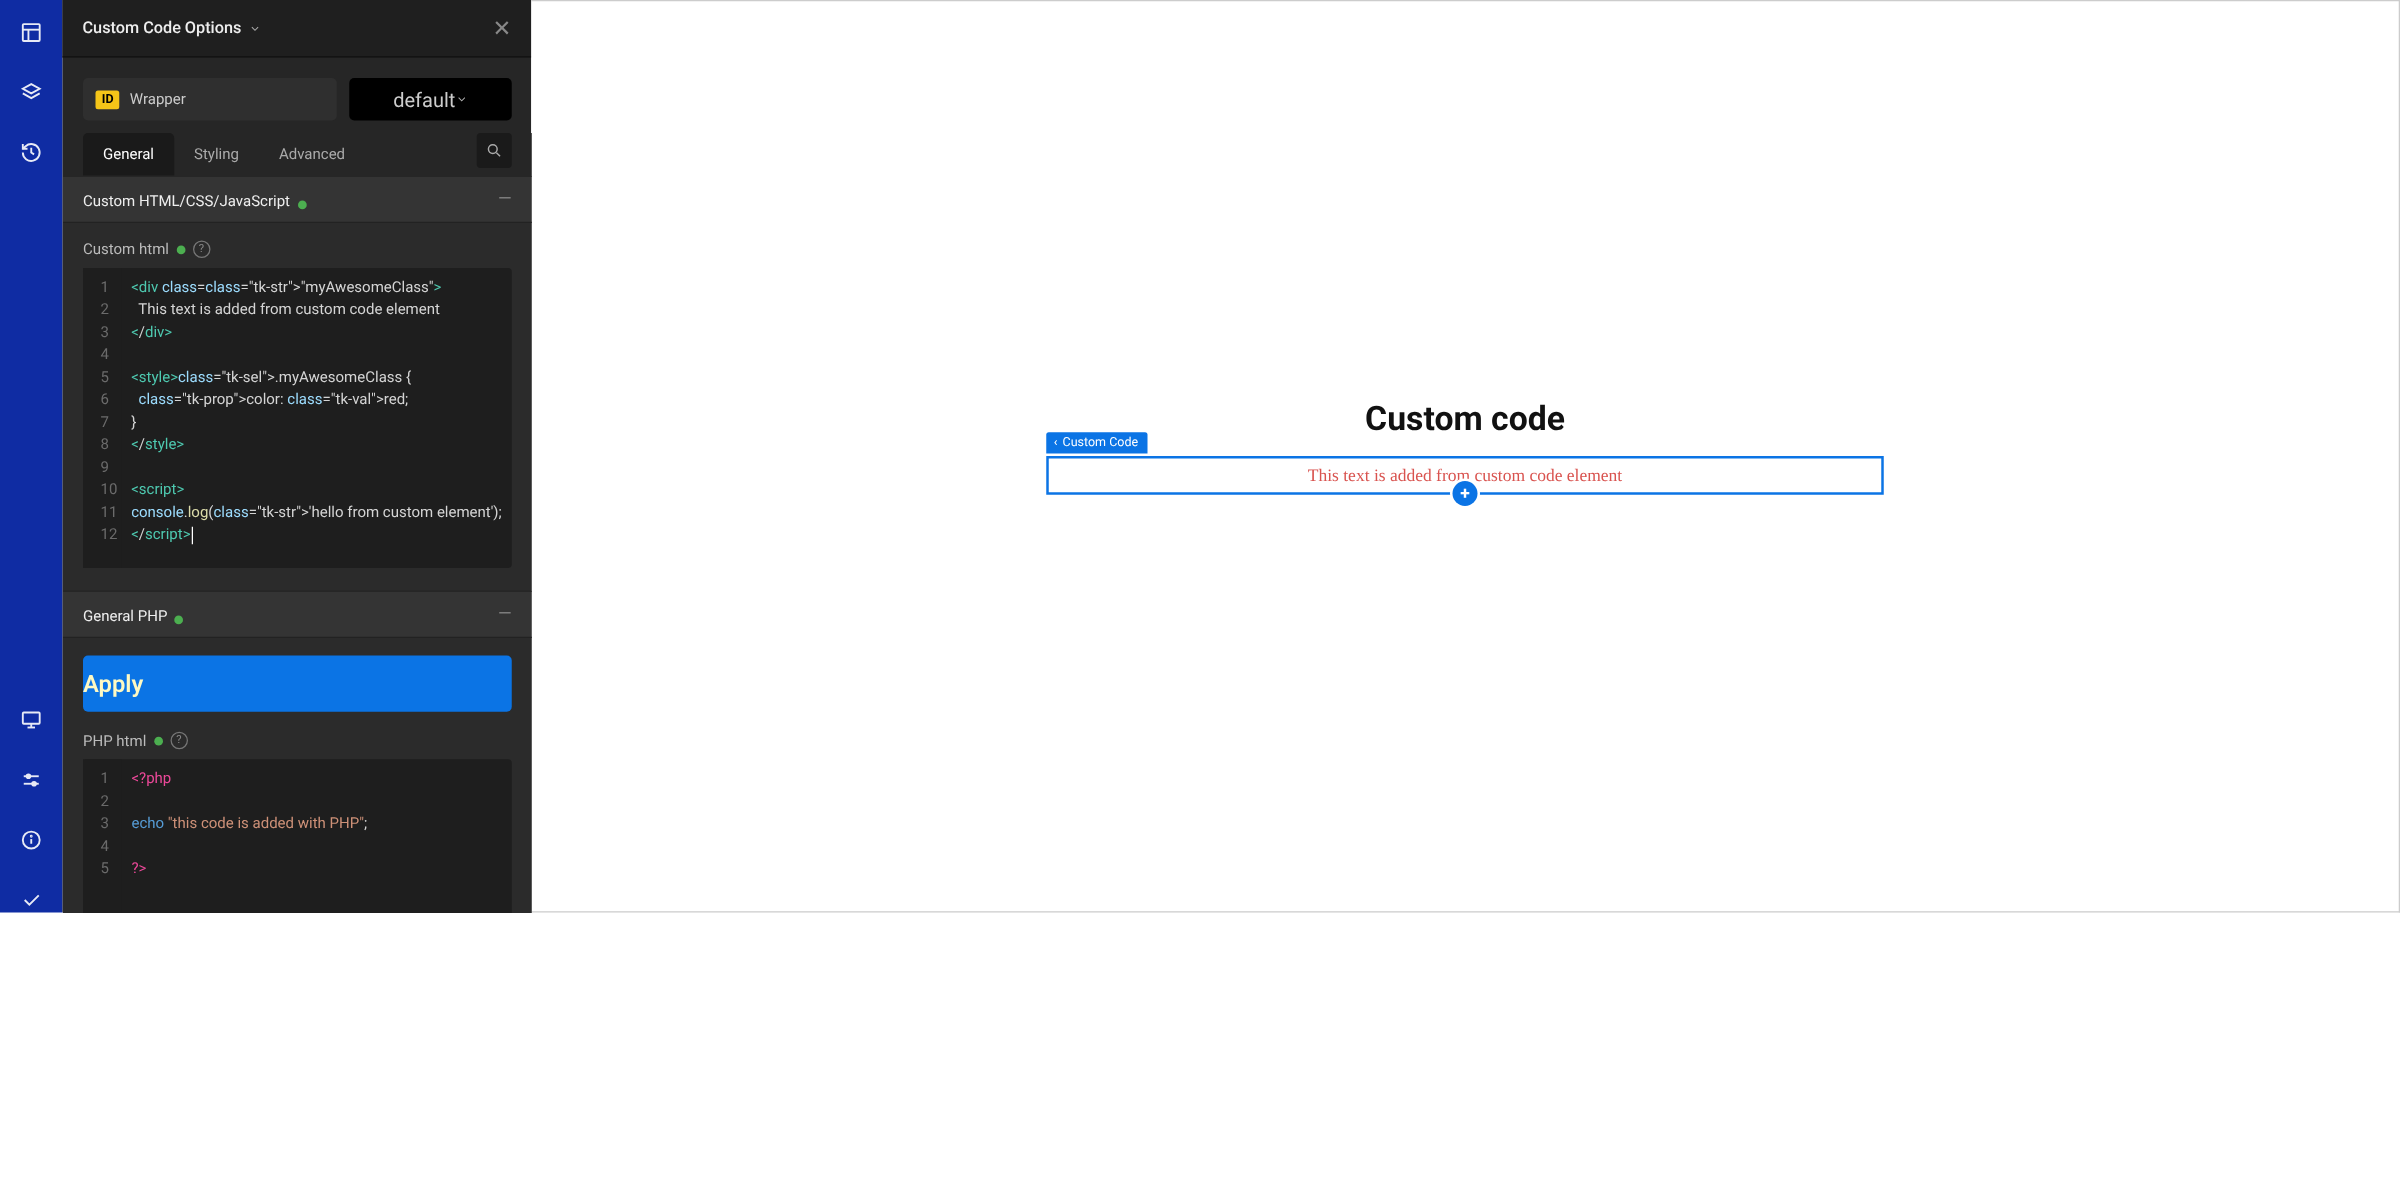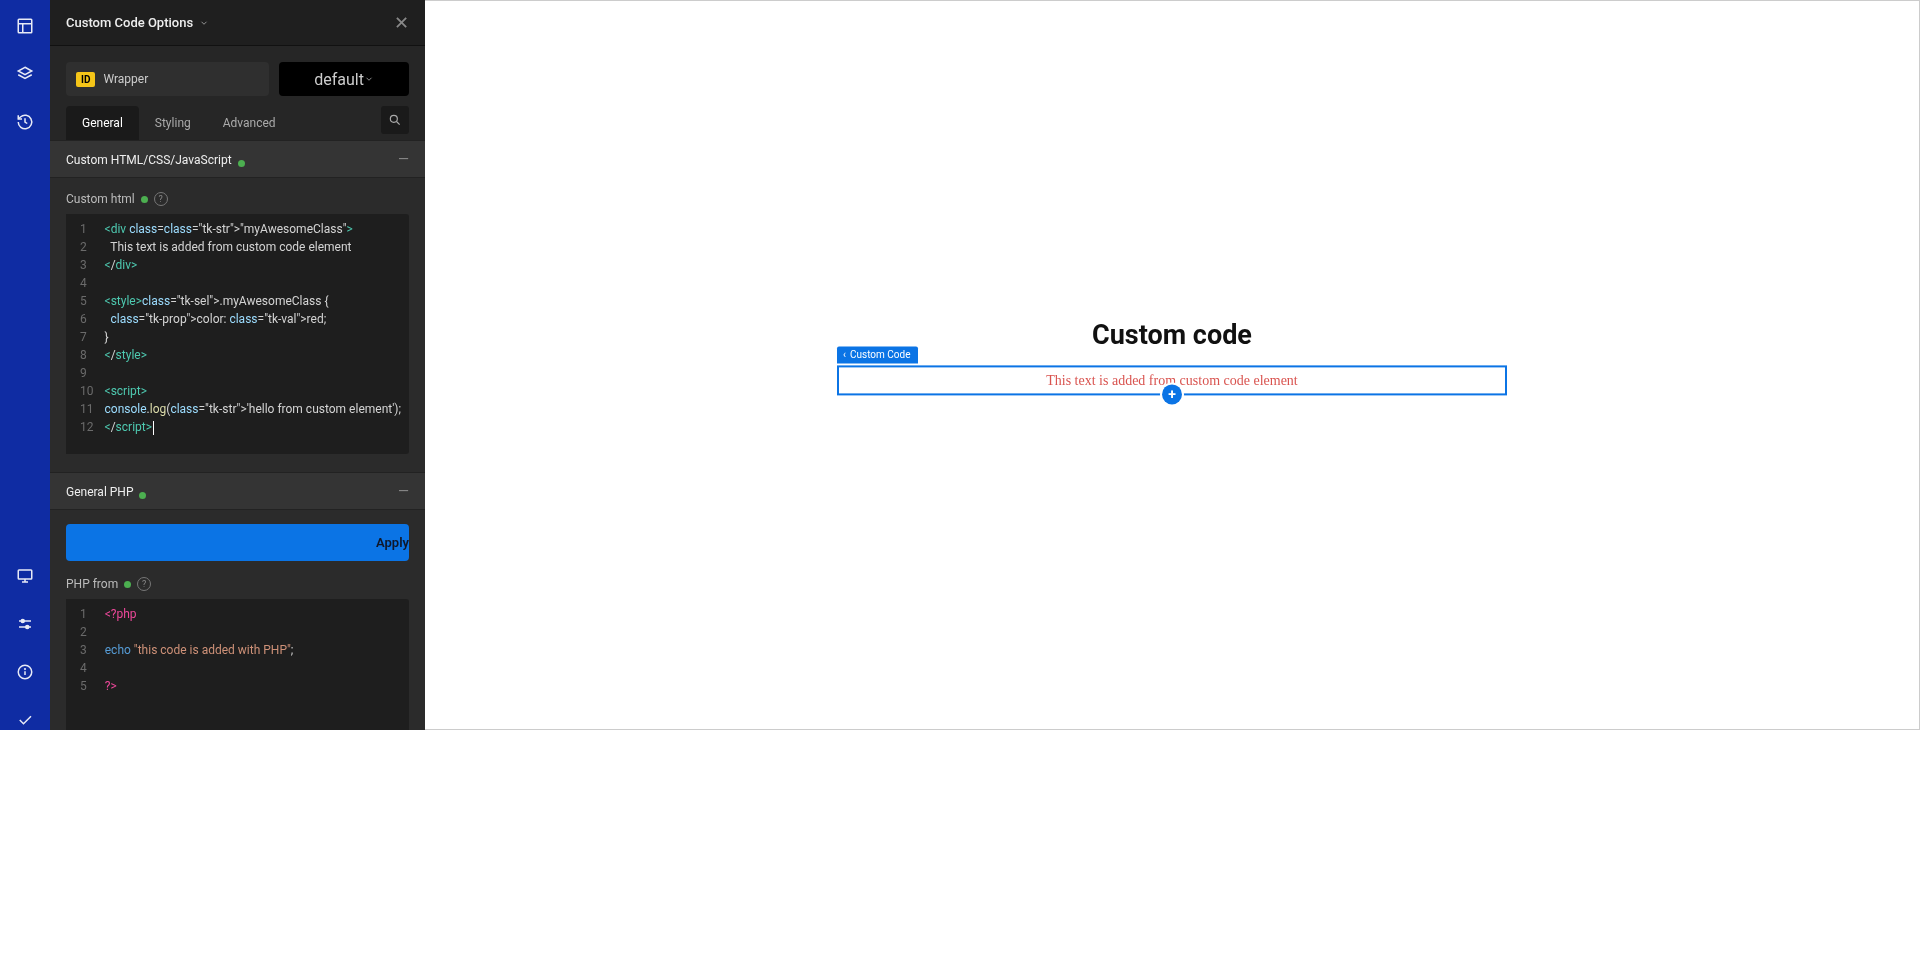--- a/index.html
+++ b/index.html
@@ -35,21 +35,21 @@
   .gutter { background:#1e1e1e; color:#6b6b6b; text-align:right; padding:6px 6px 6px 10px; user-select:none; min-width:28px; }
   .gutter div { padding:0 4px; }
   .code { padding:6px 8px; white-space:pre; color:#d4d4d4; flex:1; position:relative; }
   .tk-tag { color:#4ec9b0; }
   .tk-attr { color:#9cdcfe; }
   .tk-str { color:#ce9178; }
   .tk-kw { color:#569cd6; }
   .tk-fn { color:#dcdcaa; }
   .tk-php { color:#ec4899; }
   .cursor { display:inline-block; width:1px; height:14px; background:#fff; vertical-align:middle; margin-left:1px; }
-  .apply-btn { background:#0b74e5; color:#0f172a; text-align:right; padding:11px 0; border-radius:4px; font-size:13px; font-weight:600; cursor:pointer; margin-bottom:16px; }
+  .apply-btn { background:#0b74e5; color:#fef9c3; text-align:left; padding:11px 0; border-radius:4px; font-size:19px; font-weight:600; cursor:pointer; margin-bottom:16px; }
   
   .canvas { flex:1; background:#fff; position:relative; border:1px solid #ccc; border-left:none; }
   .canvas-inner { position:absolute; left:50%; top:50%; transform:translate(-50%,-60%); width:670px; }
   .page-title { font-size:27px; font-weight:700; text-align:center; color:#111; margin-bottom:14px; }
   .sel-box { border:2px solid #0b74e5; position:relative; padding:3px 0 4px 0; text-align:center; }
   .sel-label { position:absolute; top:-21px; left:-2px; background:#0b74e5; color:#fff; font-size:10px; padding:3px 8px 3px 6px; display:flex; align-items:center; gap:4px; border-radius:2px 2px 0 0;}
   .sel-label .chev { font-size:10px; }
   .red-text { color:#d9534f; font-family:Georgia,serif; font-size:14px; }
   .add-btn { position:absolute; left:50%; bottom:-11px; transform:translateX(-50%); width:20px; height:20px; border-radius:50%; background:#0b74e5; color:#fff; display:flex; align-items:center; justify-content:center; font-size:14px; font-weight:700; box-shadow:0 0 0 2px #fff; cursor:pointer;}
   
@@ -179,21 +179,21 @@
       </div>
 
       <div class="section-hdr">
         <span>General PHP</span>
         <span class="dot"></span>
         <span class="collapse">—</span>
       </div>
       <div class="section-body">
         <div class="apply-btn">Apply</div>
         <div class="field-label">
-          <span>PHP from</span>
+          <span>PHP html</span>
           <span class="dot"></span>
           <span class="help">?</span>
         </div>
         <div class="code-editor small">
           <div class="gutter" id="gutter-php">
               <div>1</div>
               <div>2</div>
               <div>3</div>
               <div>4</div>
               <div>5</div>

